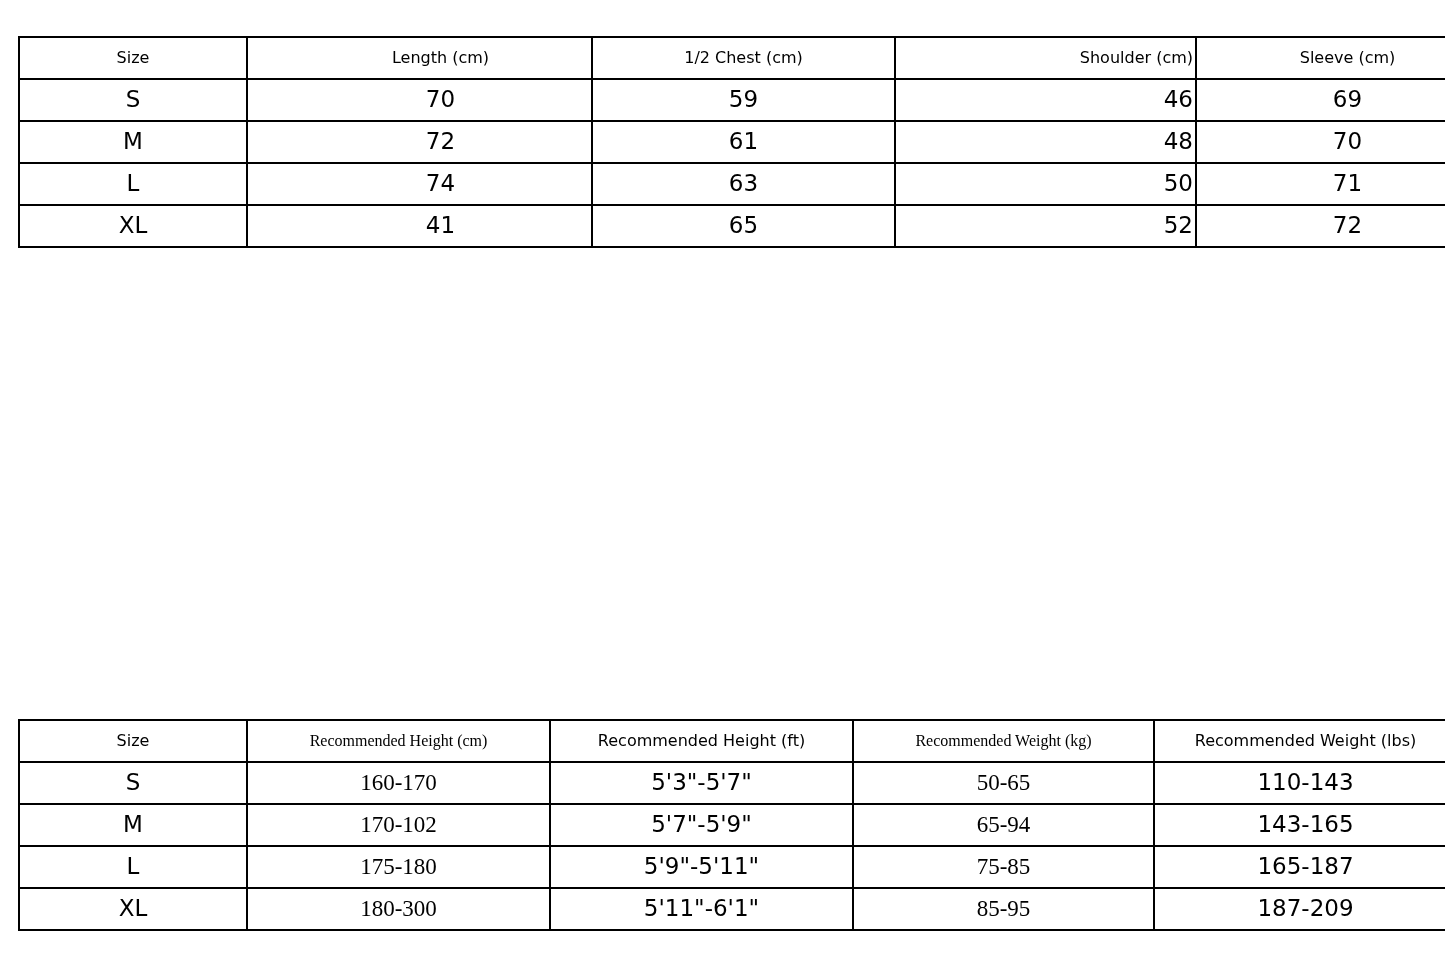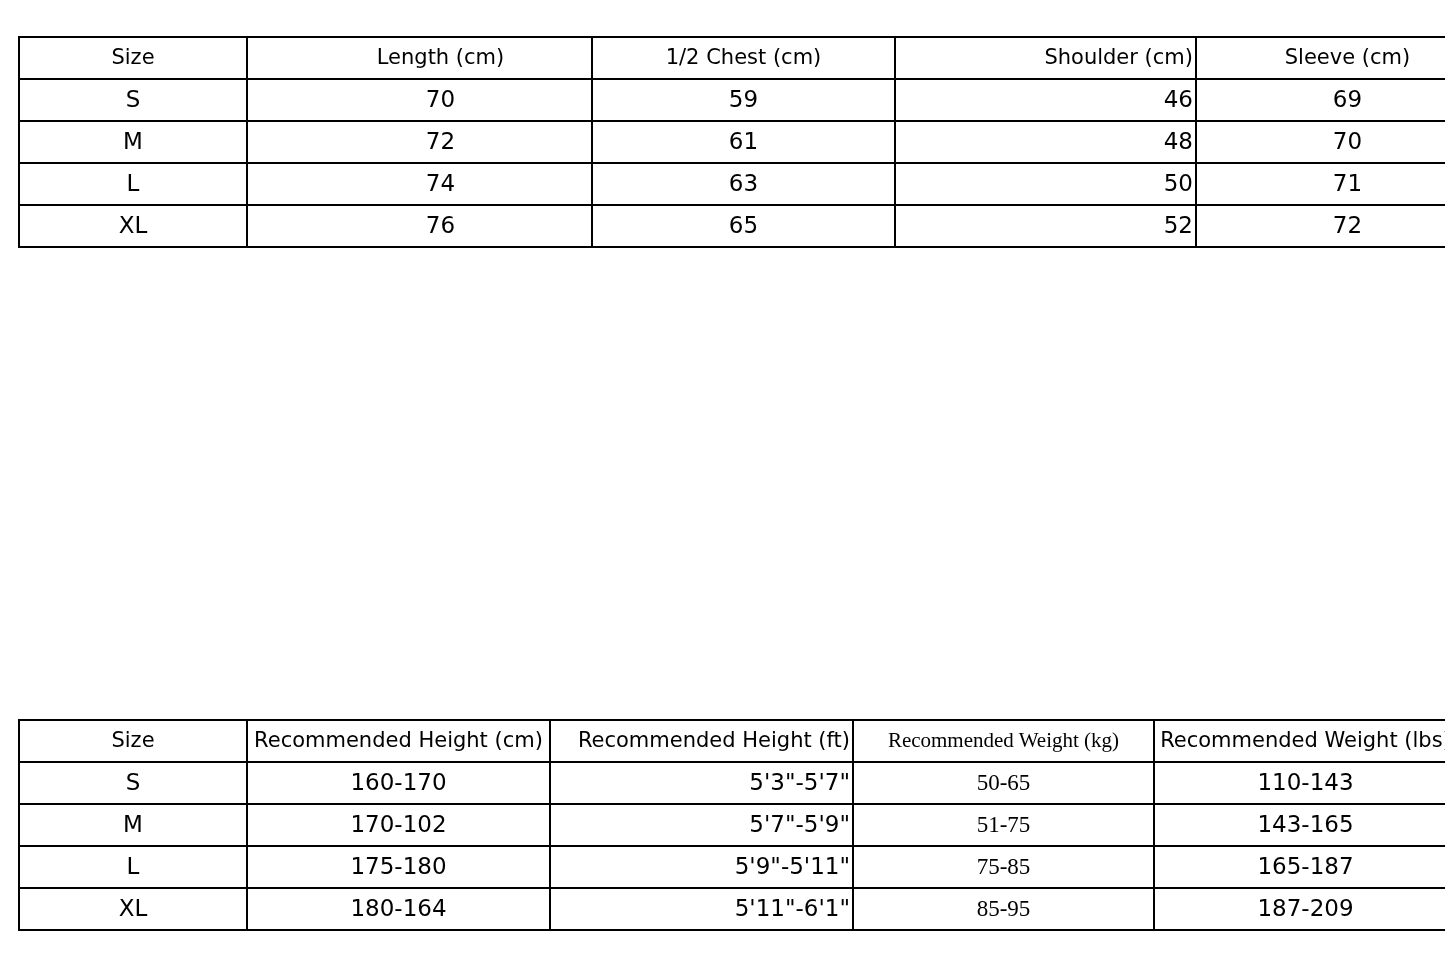--- a/index.html
+++ b/index.html
@@ -36,21 +36,21 @@
     text-align: center;
     vertical-align: middle;
     font-size: 23px;
     line-height: 1.1;
     padding: 6px 2px;
     white-space: nowrap;
     overflow: visible;
   }
 
   table.size-table tr.header-row td {
-    font-size: 21px;
+    font-size: 16px;
   }
 
   
   #table-measurements {
     left: 18px;
     top: 36px;
     width: 1408px;
   }
   #table-measurements .col-size    { width: 222px; }
   #table-measurements .col-b       { width: 297px; padding-left: 44px; }
@@ -59,22 +59,22 @@
   #table-measurements .col-e       { width: 297px; }
   #table-measurements td { height: 28px; }
 
   
   #table-fit {
     left: 18px;
     top: 719px;
     width: 1408px;
   }
   #table-fit .col-size  { width: 222px; }
-  #table-fit .col-b     { width: 297px; }
-  #table-fit .col-c     { width: 297px; text-align: right; }
+  #table-fit .col-b     { width: 297px; font-family: Liberation Serif, serif; }
+  #table-fit .col-c     { width: 297px; }
   #table-fit .col-d     { width: 295px; font-family: Liberation Serif, serif; }
   #table-fit .col-e     { width: 297px; }
   #table-fit td { height: 28px; }
 
   
   #table-fit tr.header-row td {
     position: relative;
     overflow: visible;
   }
   #table-fit tr.header-row td span {
@@ -112,21 +112,21 @@
       </tr>
       <tr>
         <td class="col-size">L</td>
         <td class="col-b">74</td>
         <td class="col-c">63</td>
         <td class="col-d">50</td>
         <td class="col-e">71</td>
       </tr>
       <tr>
         <td class="col-size">XL</td>
-        <td class="col-b">76</td>
+        <td class="col-b">41</td>
         <td class="col-c">65</td>
         <td class="col-d">52</td>
         <td class="col-e">72</td>
       </tr>
     </tbody>
   </table>
 
   <table class="size-table" id="table-fit">
     <tbody>
       <tr class="header-row">
@@ -140,33 +140,33 @@
         <td class="col-size">S</td>
         <td class="col-b">160-170</td>
         <td class="col-c">5'3"-5'7"</td>
         <td class="col-d">50-65</td>
         <td class="col-e">110-143</td>
       </tr>
       <tr>
         <td class="col-size">M</td>
         <td class="col-b">170-102</td>
         <td class="col-c">5'7"-5'9"</td>
-        <td class="col-d">51-75</td>
+        <td class="col-d">65-94</td>
         <td class="col-e">143-165</td>
       </tr>
       <tr>
         <td class="col-size">L</td>
         <td class="col-b">175-180</td>
         <td class="col-c">5'9"-5'11"</td>
         <td class="col-d">75-85</td>
         <td class="col-e">165-187</td>
       </tr>
       <tr>
         <td class="col-size">XL</td>
-        <td class="col-b">180-164</td>
+        <td class="col-b">180-300</td>
         <td class="col-c">5'11"-6'1"</td>
         <td class="col-d">85-95</td>
         <td class="col-e">187-209</td>
       </tr>
     </tbody>
   </table>
 
 </div>
 
 </body></html>

